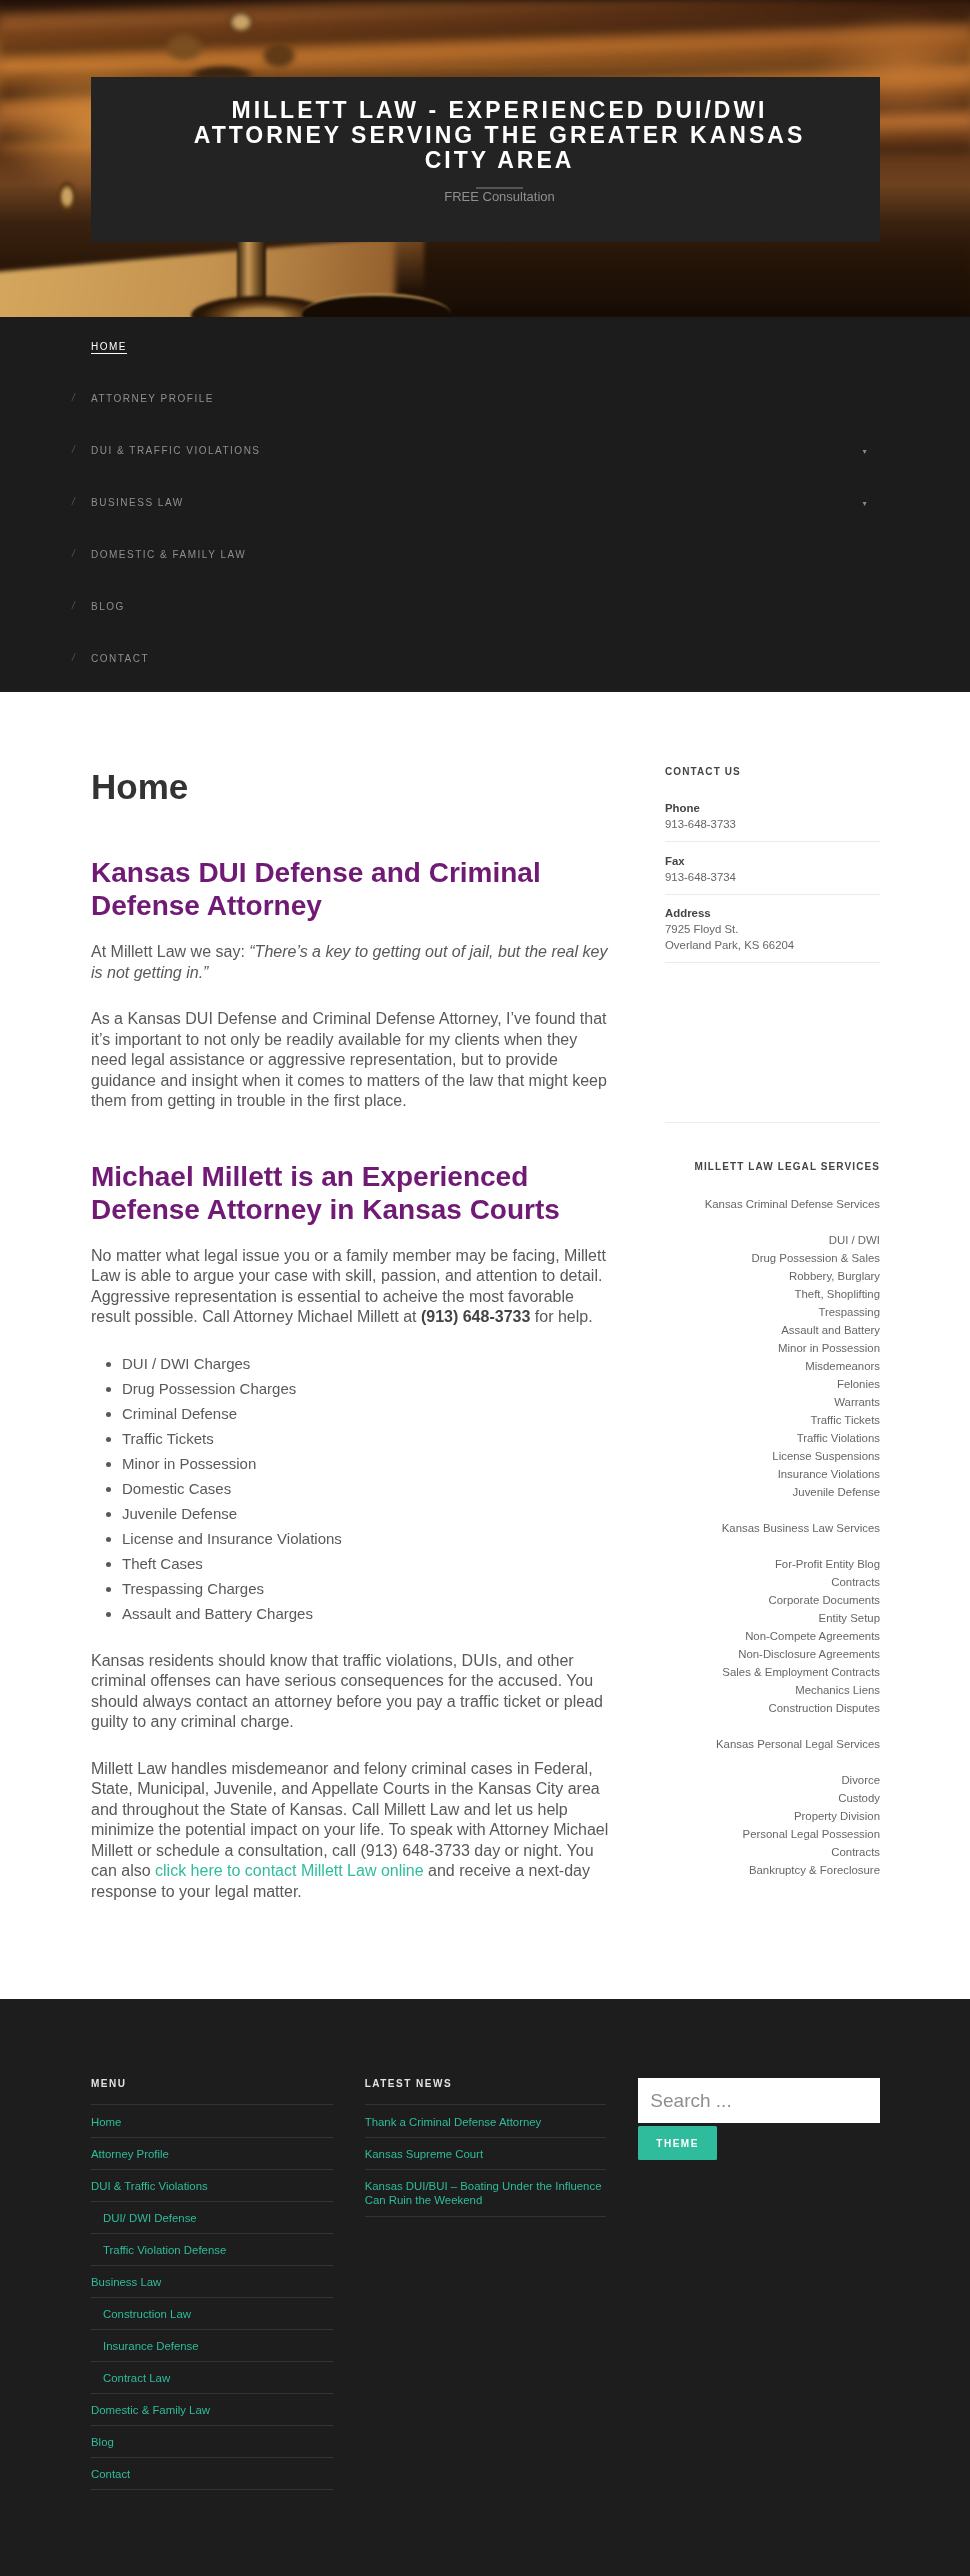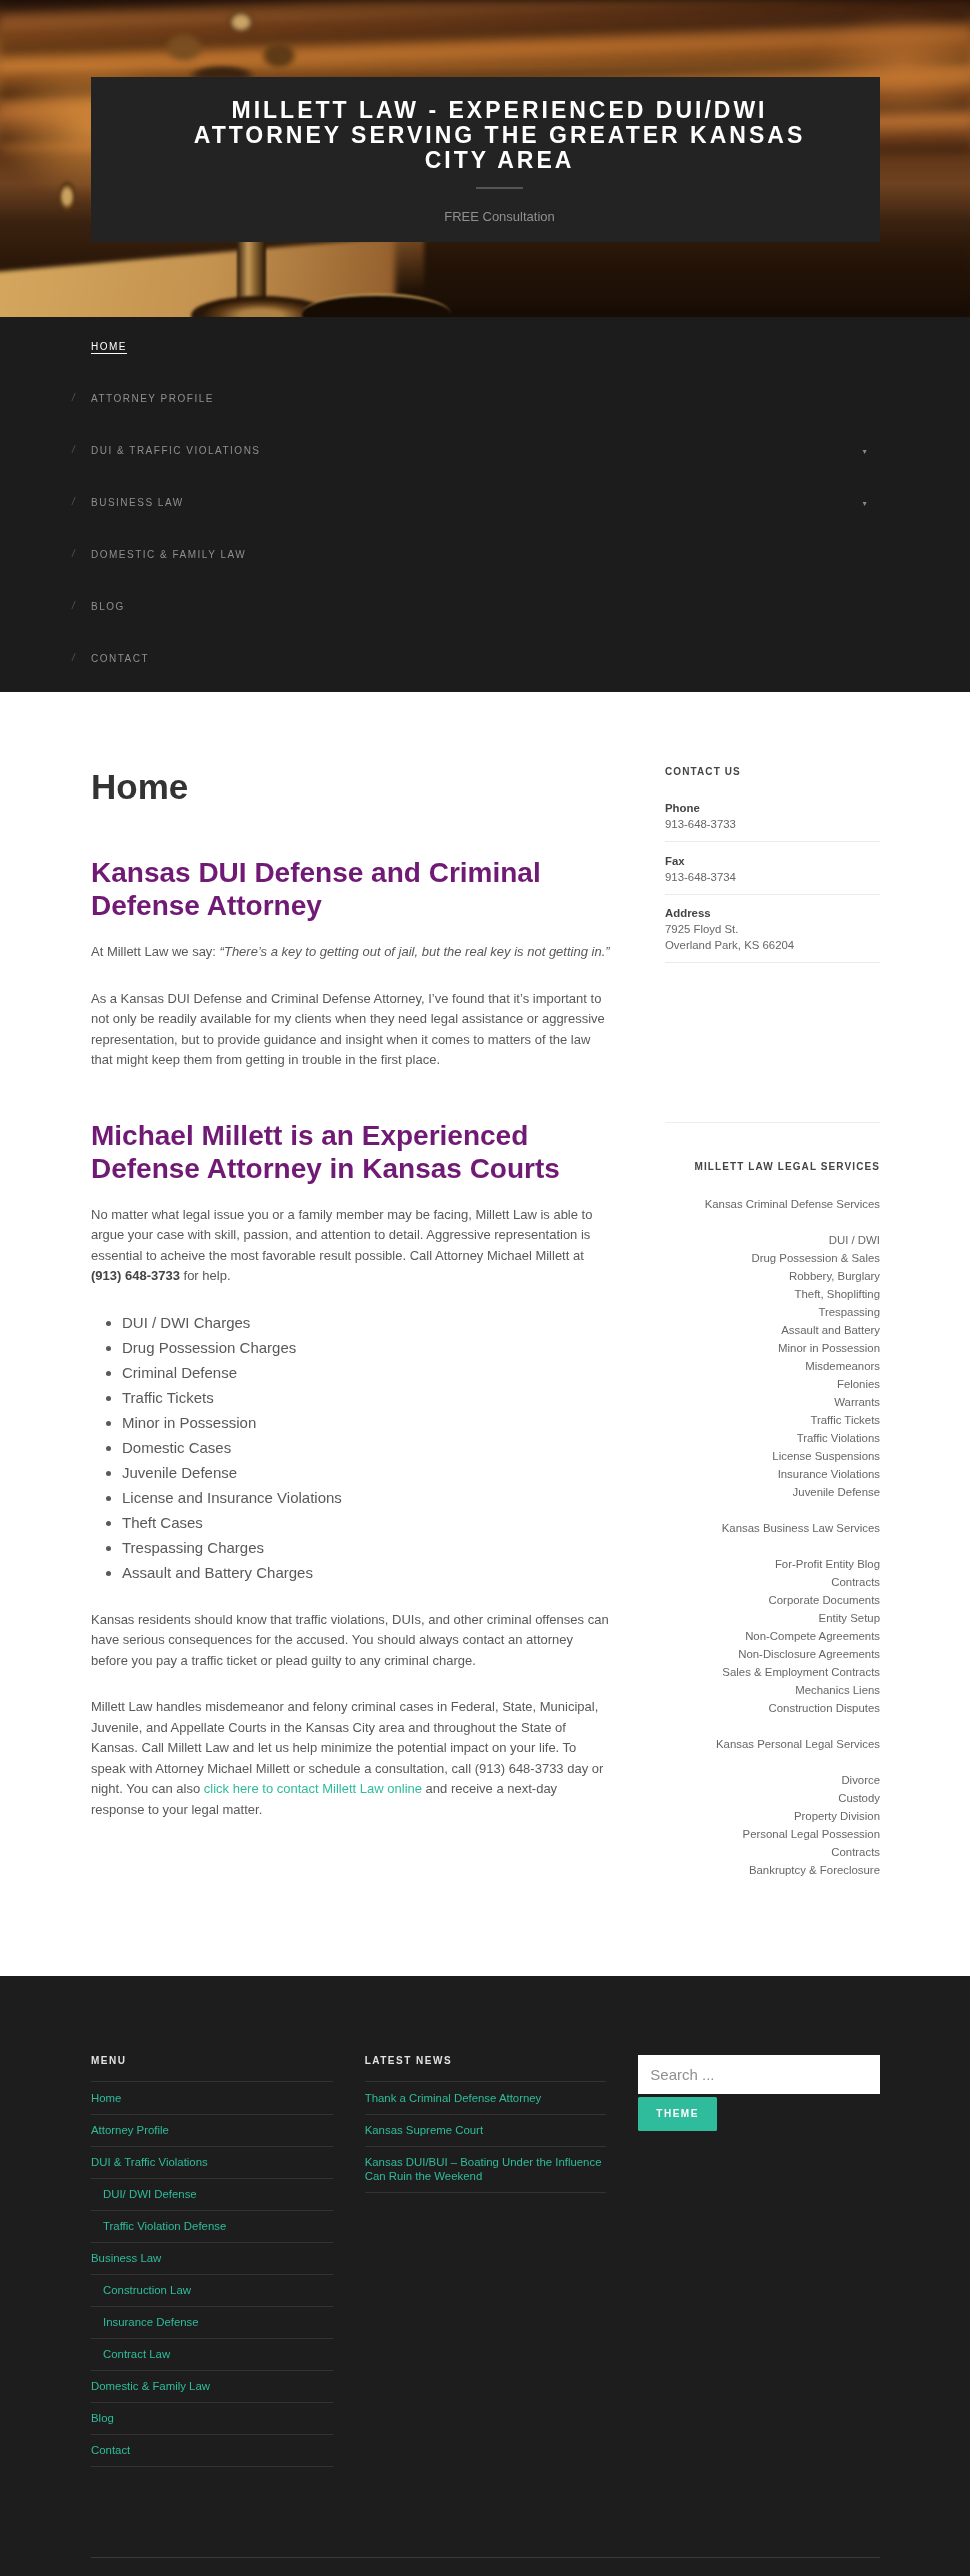--- a/index.html
+++ b/index.html
@@ -41,38 +41,38 @@
     background:linear-gradient(90deg,#2e1c0a,#c89a58 38%,#8a6430 62%,#241507); }
   .scale-base { position:absolute; left:191px; top:296px; width:140px; height:39px; border-radius:50%; filter:blur(1.5px);
     background:radial-gradient(closest-side,#b08344 0 30%,#5d3a16 60%,#2a1708 85%); }
   .scale-bowl { position:absolute; left:302px; top:293px; width:149px; height:42px; border-radius:50%; filter:blur(1.1px);
     background:#170c04; border-top:3.8px solid rgba(196,156,88,.85); }
   .hero-box { position:absolute; left:91px; right:91px; top:77px; height:165px;
     background:#232323; text-align:center; padding-top:21px;padding-left:28px; }
   .hero-title { margin:0 auto; max-width:622px; color:#fff; font-size:23px; font-weight:bold;
     letter-spacing:3px; line-height:25px; }
   .hero-divider { width:47px; height:1.5px; background:#555; margin:14.4px auto 0; }
-  .hero-tagline { margin-top:20px; color:#8f8f8f; font-size:13px; }
+  .hero-tagline { margin-top:0; color:#8f8f8f; font-size:13px; }
 
   
   .nav { background:#1c1c1c; padding:23px 91px 27px; }
   .nav ul { list-style:none; margin:0; padding:0; }
   .nav li { position:relative; margin-bottom:39px; line-height:12px; }
   .nav li:last-child { margin-bottom:0; }
   .nav a { color:#8f8f8f; font-size:10px; letter-spacing:1.5px; text-decoration:none; }
   .nav li.current a { color:#fff; text-decoration:underline; text-underline-offset:3px; }
   .nav .slash { position:absolute; left:-19px; top:0; color:#555; font-size:10px; font-style:italic; }
   .nav .chev { position:absolute; right:12px; top:2.3px; color:#8a8a8a; font-size:6.8px; }
 
   
   .content { background:#fff; padding:74px 91px 97px; display:flex; justify-content:space-between; }
   .main { width:522px; }
   .main h1 { margin:0; font-size:35px; line-height:42px; color:#333; }
   .main h2 { margin:48px 0 20px; font-size:28px; line-height:33px; color:#701a75; }
-  .main p  { margin:0 0 26px; font-size:13px; line-height:20.5px; color:#595959; }
+  .main p  { margin:0 0 26px; font-size:16px; line-height:20.5px; color:#595959; }
   .main p:last-child { margin-bottom:0; }
   .main em { font-style:italic; }
   .main strong { color:#444; }
   .main ul { margin:0 0 26px; padding-left:31px; }
   .main li { font-size:15px; line-height:20.5px; color:#595959; margin-bottom:4.6px; }
   .main a.inline-link { color:#2ebc9c; text-decoration:none; }
 
   
   .sidebar { width:215px; font-size:11.4px; color:#666; }
   .widget-title { font-size:10px; font-weight:bold; letter-spacing:1.1px; color:#444; margin:0 0 23px; }
@@ -88,22 +88,22 @@
   
   .footer { background:#1d1d1d; padding:79px 91px 59px; }
   .f-cols { display:flex; gap:32px; }
   .f-col { flex:1 1 0; min-width:0; }
   .f-heading { color:#e3e3e3; font-size:10px; font-weight:bold; letter-spacing:1.5px;
     padding-bottom:15px; border-bottom:0.8px solid #333; margin:0 0 0.8px; }
   .f-list { list-style:none; margin:0; padding:0; }
   .f-list li { border-bottom:0.8px solid #333; padding:8.3px 0; line-height:14.4px; }
   .f-list li.sub { padding-left:12px; }
   .f-list a { color:#2ebc9c; font-size:11.4px; text-decoration:none; }
-  .search-form input { width:100%; height:39px; border:none; background:#fff; padding:0 12px;
-    font-size:15px; color:#555; font-family:"Liberation Sans", sans-serif; outline:none; }
+  .search-form input { width:100%; height:45px; border:none; background:#fff; padding:0 12px;
+    font-size:19px; color:#555; font-family:"Liberation Sans", sans-serif; outline:none; }
   .search-form input::placeholder { color:#8f8f8f; }
   .search-btn { margin-top:3px; background:#2ebc9c; color:#fff; border:none; cursor:pointer;
     font-size:10px; font-weight:bold; letter-spacing:1.5px; padding:11.4px 18px; border-radius:1.5px;
     font-family:"Liberation Sans", sans-serif; }
   .f-bottom { margin-top:90px; border-top:0.8px solid #3a3a3a; padding-top:18px;
     display:flex; justify-content:space-between; align-items:baseline;
     color:#8a8a8a; font-size:9.5px; letter-spacing:0.8px; }
   .f-bottom a { color:#8a8a8a; text-decoration:none; }
 </style>
 </head>

